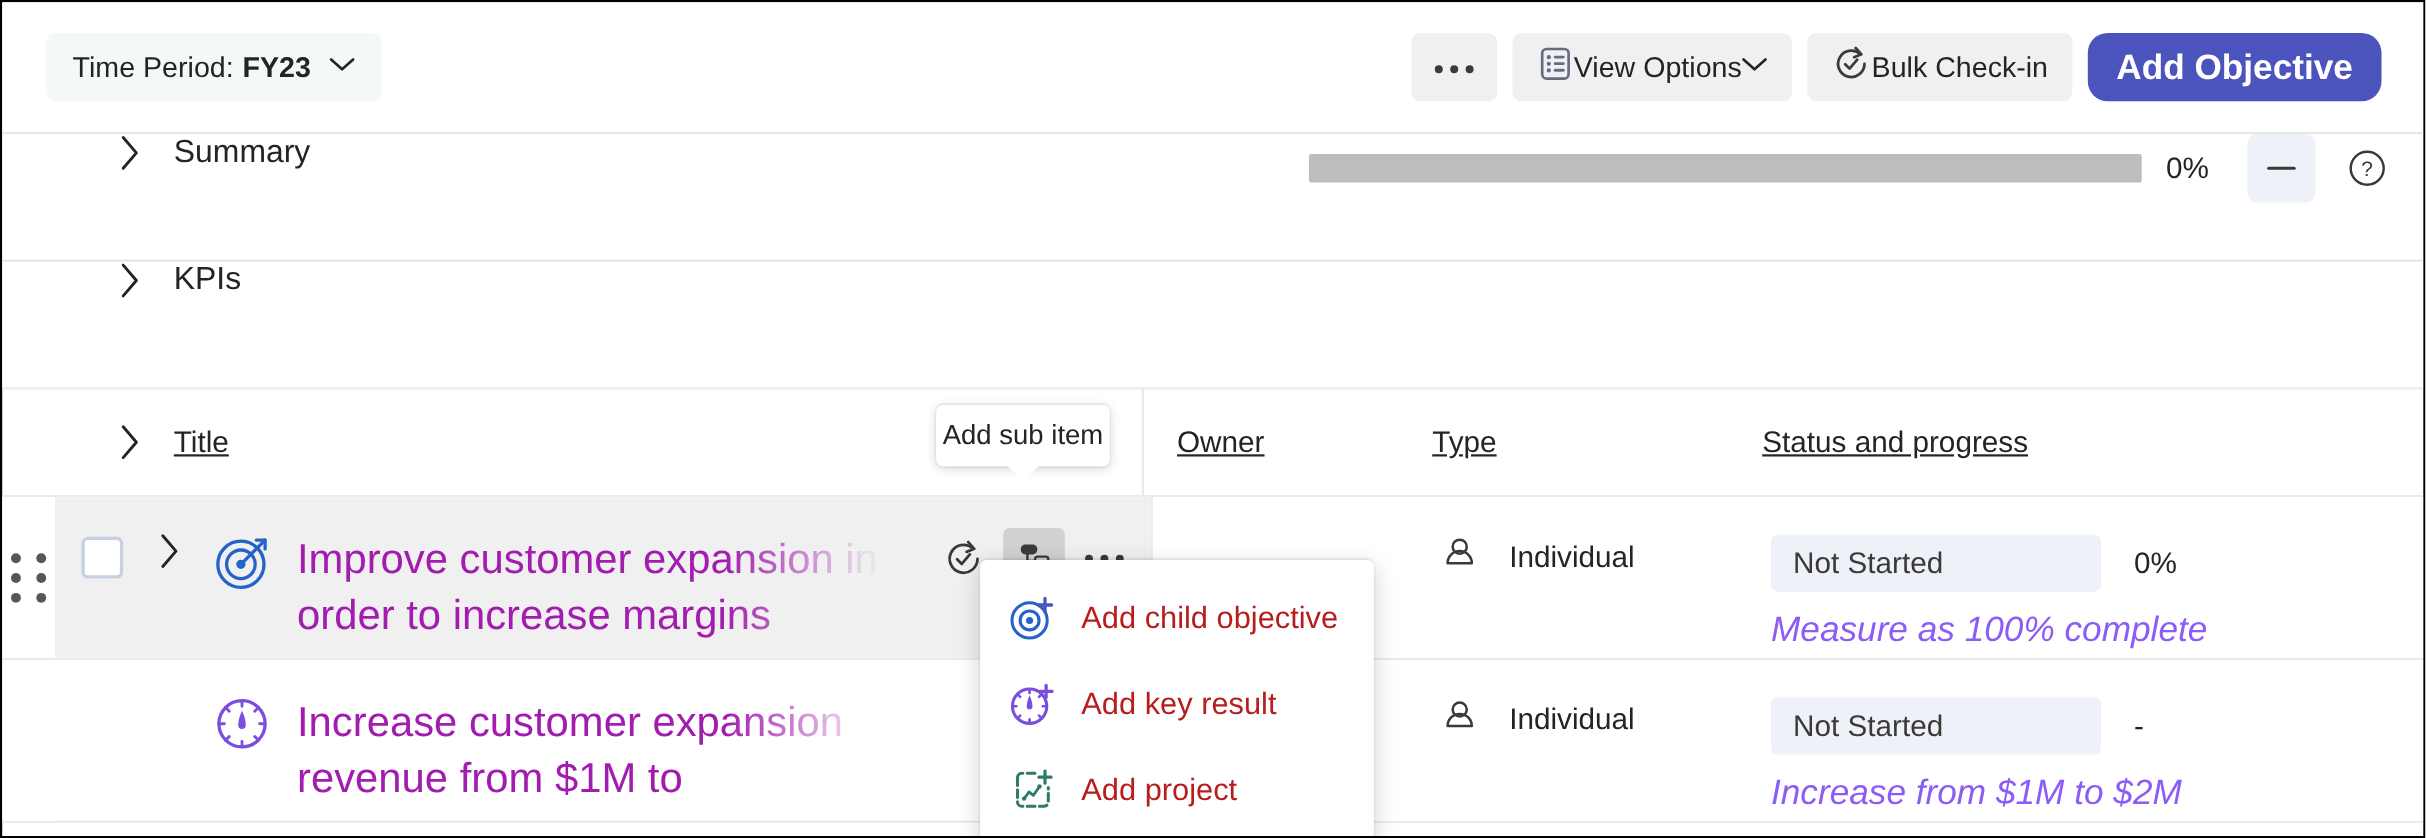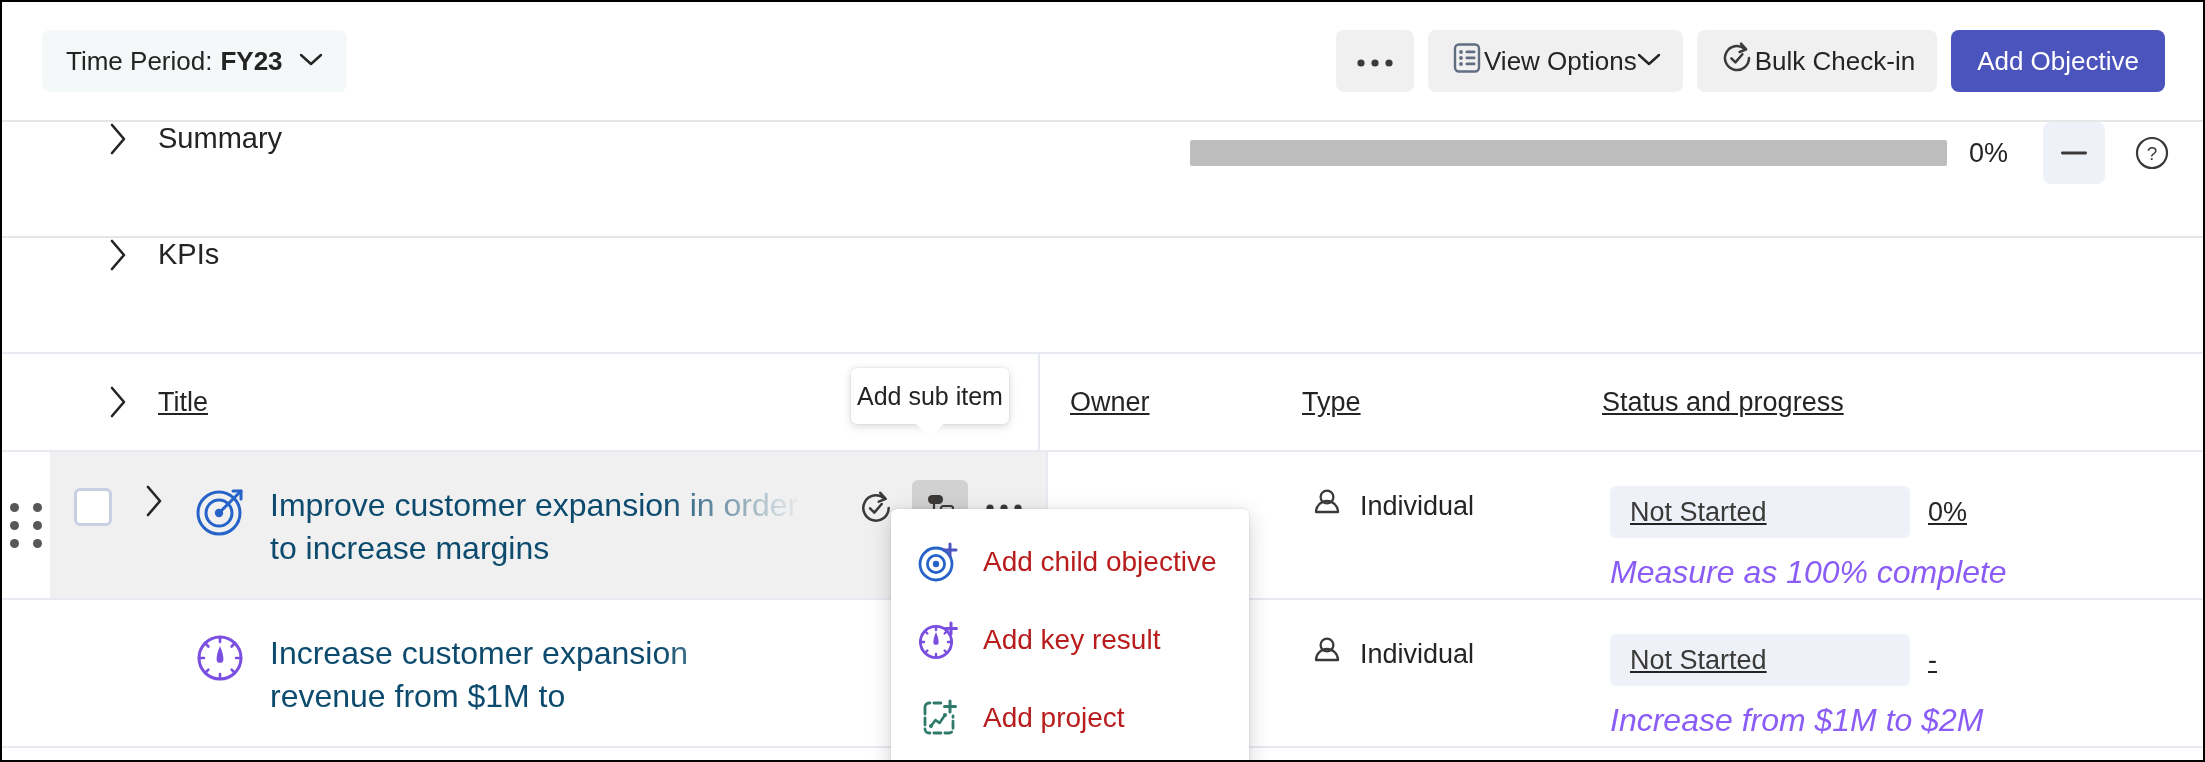--- a/index.html
+++ b/index.html
@@ -48,22 +48,22 @@
     height: 62px; padding: 0 22px;
     background: #f0f0f0; border: none; border-radius: 8px;
     font-size: 26px; color: #242424;
     font-family: "Liberation Sans", sans-serif;
     cursor: pointer; white-space: nowrap;
   }
   .tbtn.icon-only { width: 78px; padding: 0; justify-content: center; }
   .tbtn .dots { letter-spacing: 4px; font-size: 30px; line-height: 0.4; color: #3b3a39; }
   .primary-btn {
     height: 62px; padding: 0 26px;
-    background: #4b53bc; border: none; border-radius: 8px;
-    color: #ffffff; font-size: 26px; font-weight: 400;
+    background: #4b53bc; border: none; border-radius: 18px;
+    color: #ffffff; font-size: 32px; font-weight: 700;
     font-family: "Liberation Sans", sans-serif;
     cursor: pointer; white-space: nowrap;
   }
   .chev { font-size: 20px; color: #242424; line-height: 1; }
 
   
   .grid { position: absolute; left: 0; top: 118px; width: 2201px; }
   .grid-row {
     position: relative;
     width: 100%;
@@ -128,39 +128,39 @@
     width: 38px; height: 38px; border: 3px solid #c7d0e0; border-radius: 6px;
     background: #ffffff; margin-left: 24px; margin-top: 4px; flex: none; cursor: pointer;
   }
   .row-expander {
     width: 48px; margin-left: 18px; margin-top: 0px;
     font-size: 32px; color: #242424; font-weight: 300; line-height: 1.2;
     display: flex; align-items: flex-start; justify-content: center; cursor: pointer; flex: none;
   }
   .type-icon { width: 54px; height: 54px; margin-left: 16px; flex: none; }
   .row-label {
-    font-size: 32px; line-height: 1.33; color: #0c4a6e;
+    font-size: 38px; line-height: 1.33; color: #a21caf;
     margin-left: 22px; width: 540px; word-wrap: break-word;
   }
   .row-label.fade {
     -webkit-mask-image: linear-gradient(to right, #000 0%, #000 72%, rgba(0,0,0,0.12) 95%, rgba(0,0,0,0) 100%);
     mask-image: linear-gradient(to right, #000 0%, #000 72%, rgba(0,0,0,0.12) 95%, rgba(0,0,0,0) 100%);
   }
   .row-actions { display: flex; align-items: center; gap: 8px; margin-left: auto; margin-right: 14px; margin-top: -4px; }
   .act-btn {
     width: 56px; height: 56px; border: none; background: transparent; border-radius: 6px;
     display: flex; align-items: center; justify-content: center; cursor: pointer;
   }
   .act-btn.active { background: #d1d1d1; }
   .trunc-dots { font-size: 28px; color: #242424; margin-left: auto; margin-right: 6px; letter-spacing: 2px; }
 
   .owner-cell { width: 262px; padding-left: 30px; }
-  .type-cell { width: 300px; display: flex; align-items: center; gap: 16px; font-size: 27px; }
+  .type-cell { width: 300px; display: flex; align-items: center; gap: 28px; font-size: 27px; }
   .status-cell { flex: 1; }
-  .status-line { display: flex; align-items: center; gap: 18px; text-decoration: underline; }
+  .status-line { display: flex; align-items: center; gap: 30px; }
   .status-pill {
     width: 300px; height: 52px; background: #eef1f7; border-radius: 6px;
     display: flex; align-items: center; padding-left: 20px;
     font-size: 27px; color: #3b3a39; cursor: pointer;
   }
   .status-pct { font-size: 27px; color: #242424; }
   .status-sub { font-size: 32px; color: #8b5cf6; margin-top: 16px; font-style: italic; }
 
   
   .partial-row { border-top: 2px solid #e8eaf2; height: 54px; display: flex; align-items: flex-start; }

